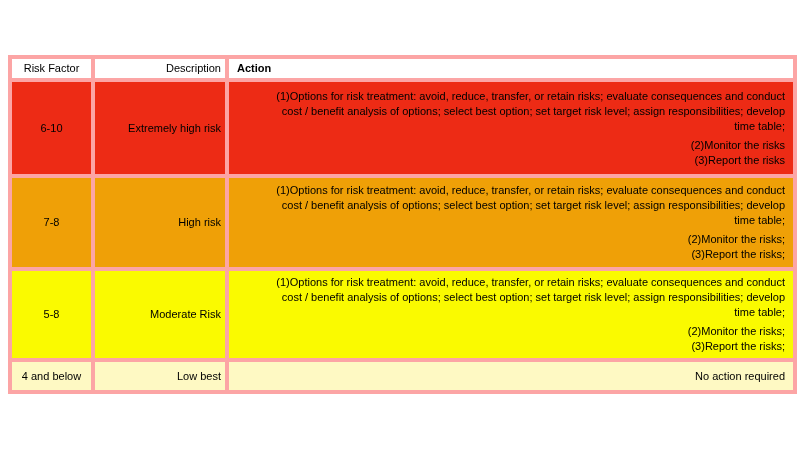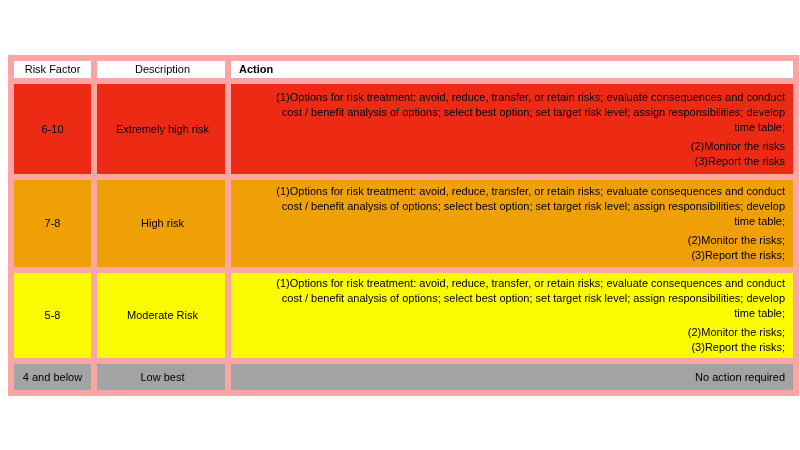--- a/index.html
+++ b/index.html
@@ -7,32 +7,32 @@
     width:800px;height:450px;background:#ffffff;
     font-family:"Liberation Sans",sans-serif;color:#000000;
   }
   .page{position:relative;width:800px;height:450px;background:#ffffff;overflow:hidden;}
   table.risk-table{
     position:absolute;left:8px;top:55px;width:785px;
     border-collapse:collapse;table-layout:fixed;
     font-size:11px;line-height:15px;color:#000000;
   }
   th,td{
-    border:6px solid #fca5a5;
+    border:4px solid #fca5a5;
     padding:0;
     vertical-align:middle;
     font-weight:normal;
     overflow:hidden;
   }
   thead tr{height:23px;background:#ffffff;}
   .col-rf{width:83px;}
   .col-desc{width:134px;}
   .col-act{width:568px;}
   th.rf, td.rf{text-align:center;}
-  th.desc, td.desc{text-align:center;padding-left:7px;padding-right:4px;}
+  th.desc, td.desc{text-align:right;padding-left:7px;padding-right:4px;}
   th.act{text-align:left;padding-left:8px;font-weight:bold;}
   td.act{text-align:right;padding-left:11px;padding-right:8px;}
   tr.row-0{height:96px;}
   tr.row-1{height:93px;}
   tr.row-2{height:91px;}
   tr.row-3{height:32px;}
   .action-item{padding-left:28px;text-indent:-28px;}
   .action-item.gap-after{margin-bottom:4px;}
   .action-item .marker{display:inline-block;width:28px;text-indent:0;}
   .action-plain{padding:0;text-indent:0;}
@@ -75,21 +75,21 @@
       </tr>
       <tr class="row-2" style="background-color: rgb(250, 250, 0);">
         <td class="rf">5-8</td>
         <td class="desc">Moderate Risk</td>
         <td class="act">
           <div class="action-item gap-after"><span class="marker">(1)</span><span>Options for risk treatment: avoid, reduce, transfer, or retain risks; evaluate consequences and conduct cost / benefit analysis of options; select best option; set target risk level; assign responsibilities; develop time table;</span></div>
           <div class="action-item"><span class="marker">(2)</span><span>Monitor the risks;</span></div>
           <div class="action-item"><span class="marker">(3)</span><span>Report the risks;</span></div>
         </td>
       </tr>
-      <tr class="row-3" style="background-color: #a3a3a3;">
+      <tr class="row-3" style="background-color: #fef9c3;">
         <td class="rf">4 and below</td>
         <td class="desc">Low best</td>
         <td class="act">
           <div class="action-plain">No action required</div>
         </td>
       </tr>
     </tbody>
   </table>
 </div>
 

